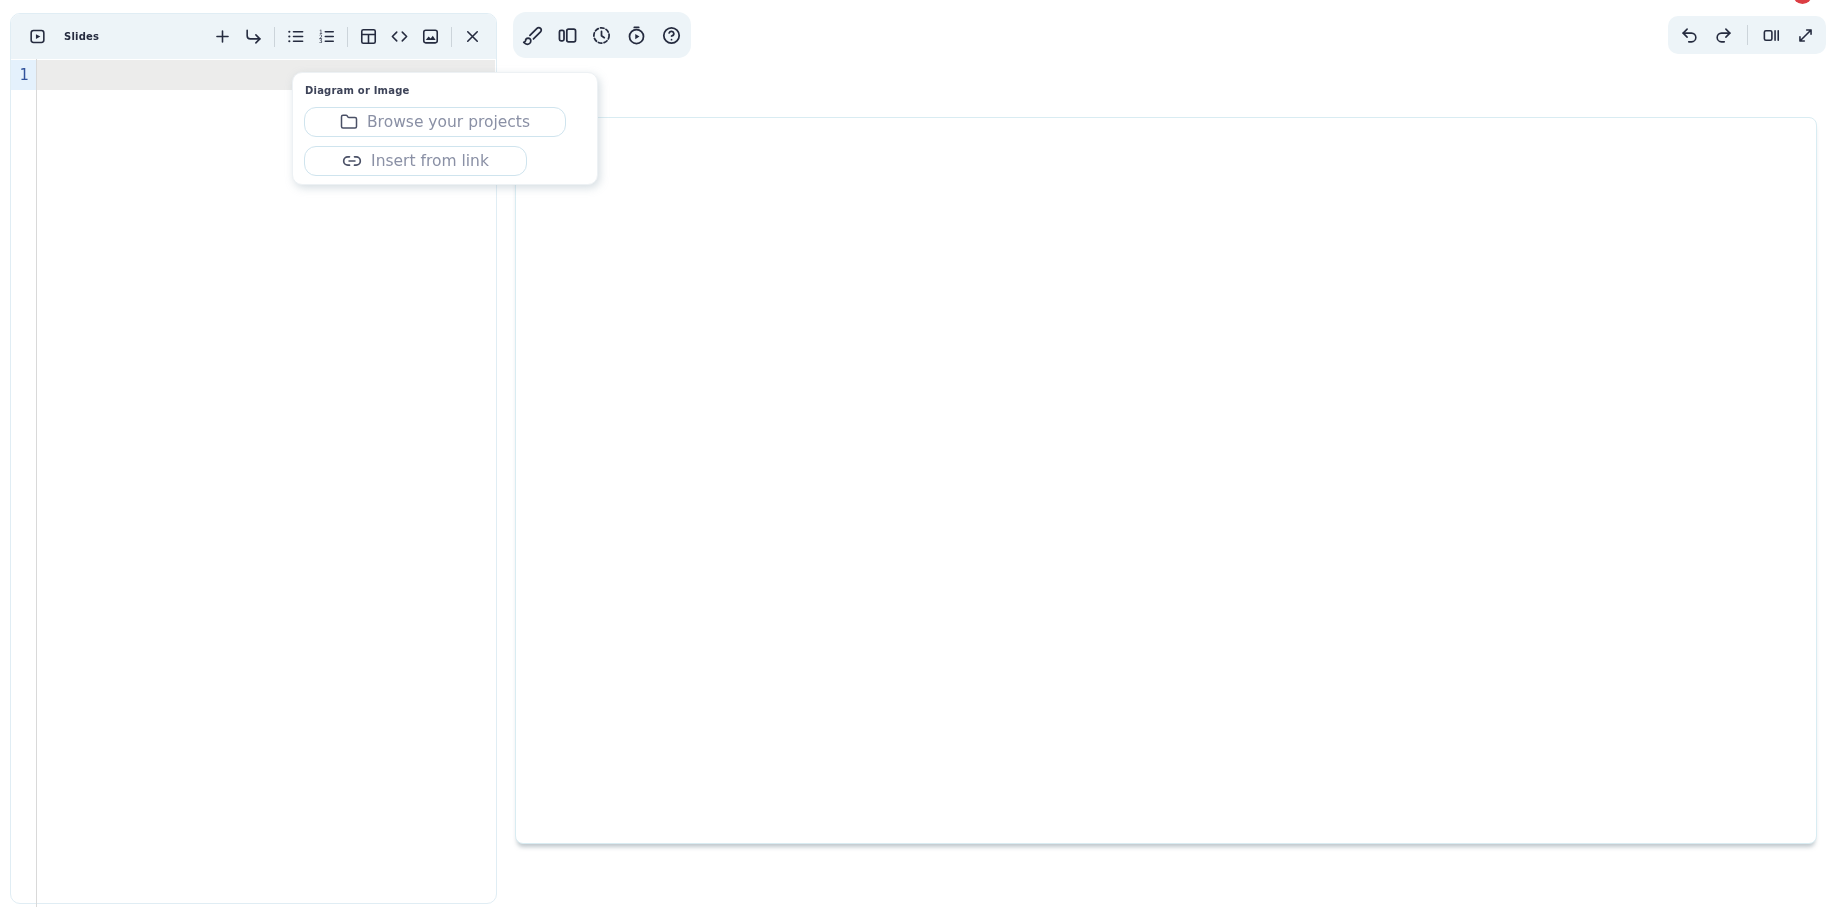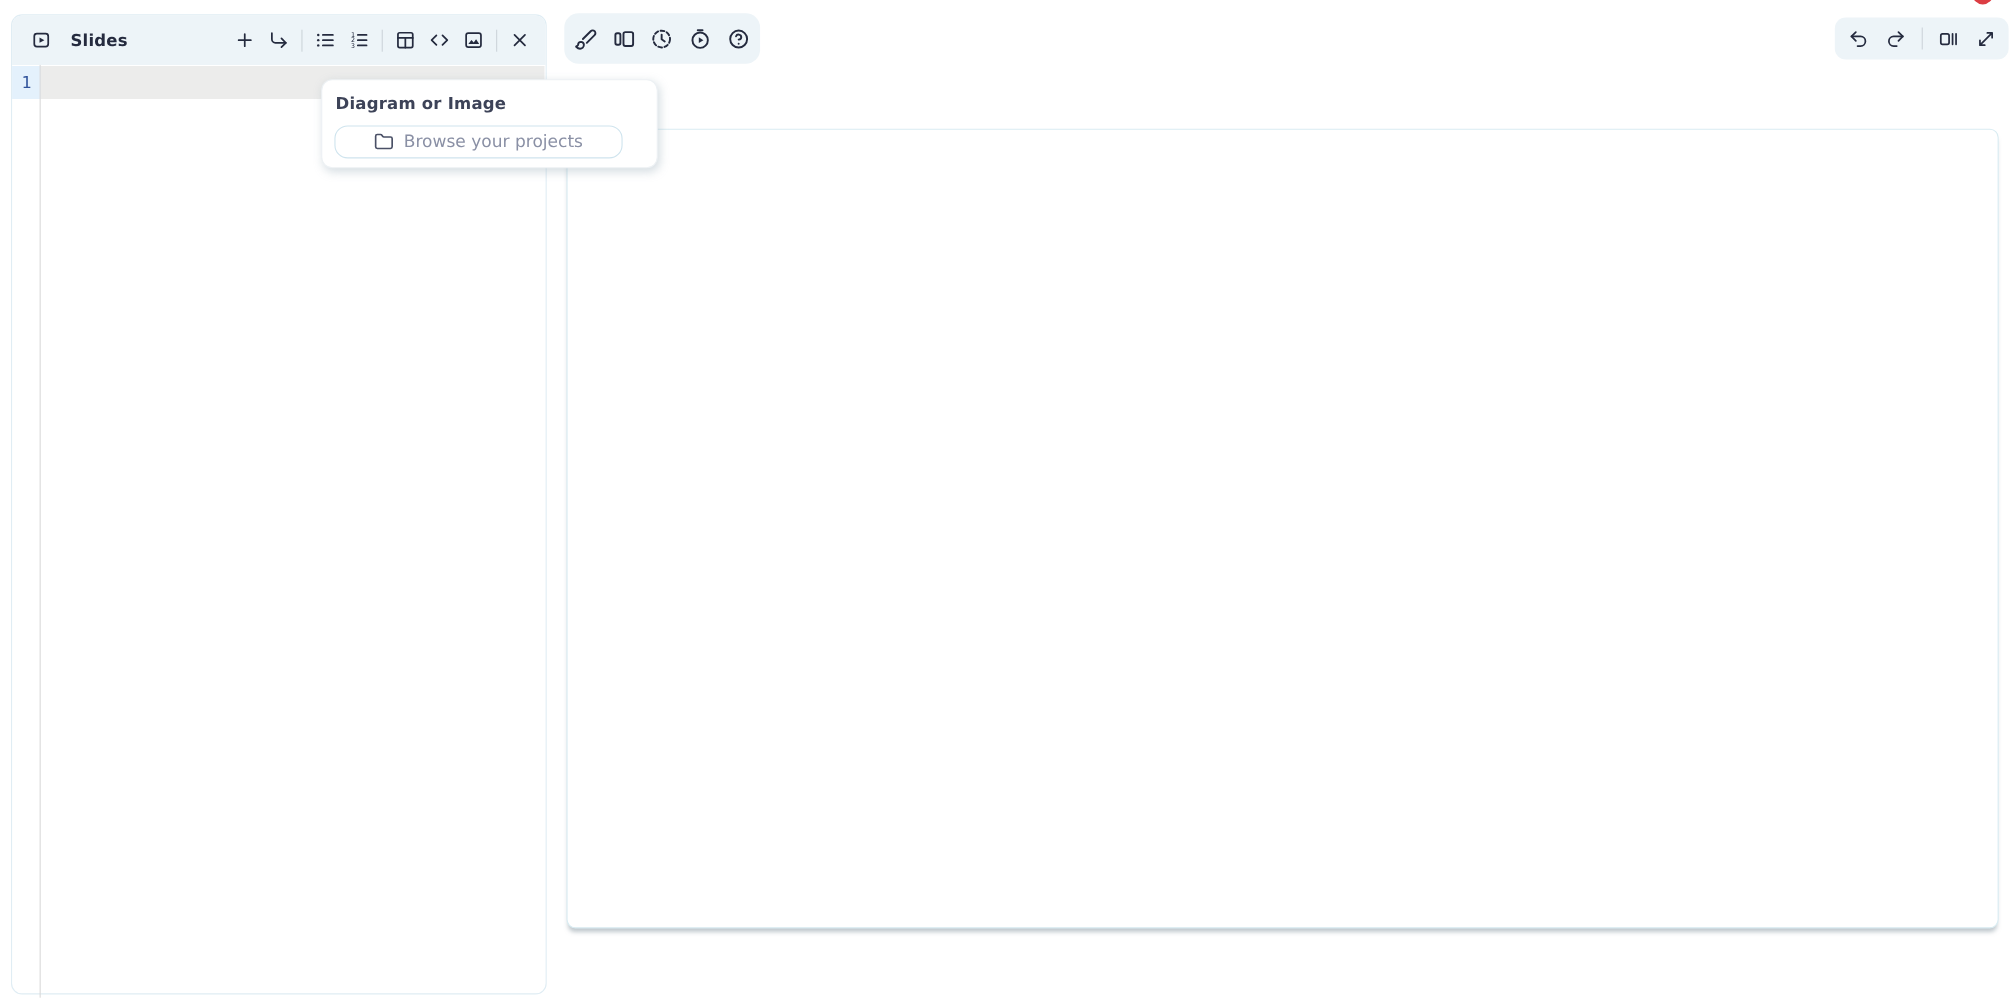--- a/index.html
+++ b/index.html
@@ -7,21 +7,21 @@
     position:relative;width:1832px;height:907px;overflow:hidden;background:#ffffff;
     font-family:"DejaVu Sans","Liberation Sans",sans-serif;color:#252b3f;
   }
   .ic{fill:none;stroke:#252b3f;stroke-width:2;stroke-linecap:round;stroke-linejoin:round;}
   .ic-fill{fill:#252b3f;stroke:none;}
   
   .slides-panel{position:absolute;left:10px;top:13px;width:487px;height:891px;
     background:#fff;border:1px solid #e0edf4;border-radius:10px;box-sizing:border-box;}
   .panel-header{height:45px;background:#edf4f8;border-radius:9px 9px 0 0;
     display:flex;align-items:center;padding:0 8px 0 11px;box-sizing:border-box;}
-  .panel-title{font-weight:bold;font-size:15px;color:#252b3f;margin-left:11px;letter-spacing:.2px;}
+  .panel-title{font-weight:bold;font-size:10px;color:#252b3f;margin-left:11px;letter-spacing:.2px;}
   .header-icons{margin-left:auto;display:flex;align-items:center;}
   .icon-btn{width:31px;height:34px;display:flex;align-items:center;justify-content:center;
     background:none;border:none;padding:0;cursor:pointer;border-radius:6px;}
   .vdiv{width:1px;height:20px;background:#ccd4da;margin:0 5px;}
   .editor-line{position:absolute;left:0;top:46px;right:1px;height:30px;display:flex;}
   .gutter-cell{width:26px;background:#e4f1fc;color:#31539b;
     font-family:"DejaVu Sans Mono","Liberation Mono",monospace;font-size:15px;
     display:flex;align-items:center;justify-content:center;}
   .line-content{flex:1;background:#ececeb;}
   .gutter-rule{position:absolute;left:36px;top:59px;width:1px;height:848px;background:#d9d9d9;}
@@ -32,21 +32,21 @@
     background:#edf4f8;border-radius:10px;display:flex;align-items:center;justify-content:center;gap:3px;}
   .record-dot{position:absolute;left:1793px;top:-15px;width:19px;height:19px;border-radius:50%;background:#dc3d43;}
   
   .canvas{position:absolute;left:515px;top:117px;width:1302px;height:727px;background:#fff;
     border:1px solid #d9ecf2;border-radius:8px;box-sizing:border-box;
     box-shadow:0 5px 4px -2px rgba(130,145,155,.5);}
   
   .popup{position:absolute;left:292px;top:72px;width:283px;background:#fff;
     border:1px solid #edf1f4;border-radius:10px;padding:12px 10px 8px 11px;box-sizing:content-box;
     box-shadow:2px 3px 9px rgba(145,165,180,.38);z-index:5;}
-  .popup-title{font-weight:bold;font-size:15px;color:#3d4358;margin:0 0 11px 1px;letter-spacing:.2px;}
+  .popup-title{font-weight:bold;font-size:10px;color:#3d4358;margin:0 0 11px 1px;letter-spacing:.2px;}
   .popup-btn{display:flex;align-items:center;justify-content:center;gap:9px;height:30px;
     border:1.5px solid #cfe4ee;border-radius:12px;background:#fff;color:#8a90a5;
     font-size:15.5px;font-family:inherit;cursor:pointer;box-sizing:border-box;}
   .popup-btn .bic{stroke:#4a5066;}
   .btn-full{width:262px;}
   .btn-fit{width:223px;margin-top:9px;}
 </style>
 </head>
 <body>
 
@@ -189,13 +189,21 @@
 <div class="canvas"></div>
 
 <div class="popup">
   <div class="popup-title">Diagram or Image</div>
   <button class="popup-btn btn-full">
     <svg width="18" height="18" viewBox="0 0 24 24">
       <path class="ic bic" stroke-width="1.9" d="M20 20a2 2 0 0 0 2-2V8a2 2 0 0 0-2-2h-7.9a2 2 0 0 1-1.69-.9L9.6 3.9A2 2 0 0 0 7.93 3H4a2 2 0 0 0-2 2v13a2 2 0 0 0 2 2Z"></path>
     </svg>
     <span>Browse your projects</span>
   </button>
+  <button class="popup-btn btn-fit">
+    <svg width="20" height="20" viewBox="0 0 24 24">
+      <path class="ic bic" stroke-width="1.9" d="M9 17H7A5 5 0 0 1 7 7h2"></path>
+      <path class="ic bic" stroke-width="1.9" d="M15 7h2a5 5 0 1 1 0 10h-2"></path>
+      <path class="ic bic" stroke-width="1.9" d="M8.5 12h7"></path>
+    </svg>
+    <span>Insert from link</span>
+  </button>
 </div>
 
 </body></html>

